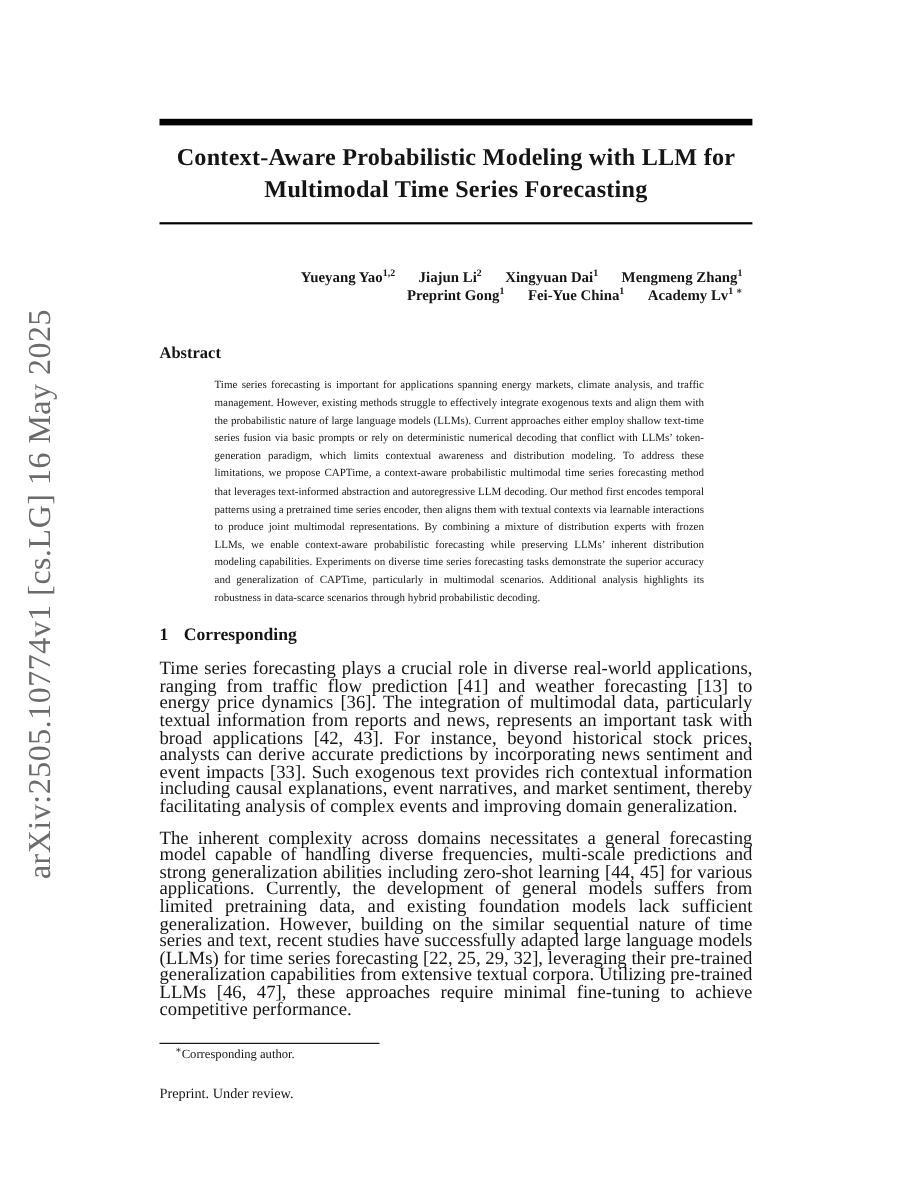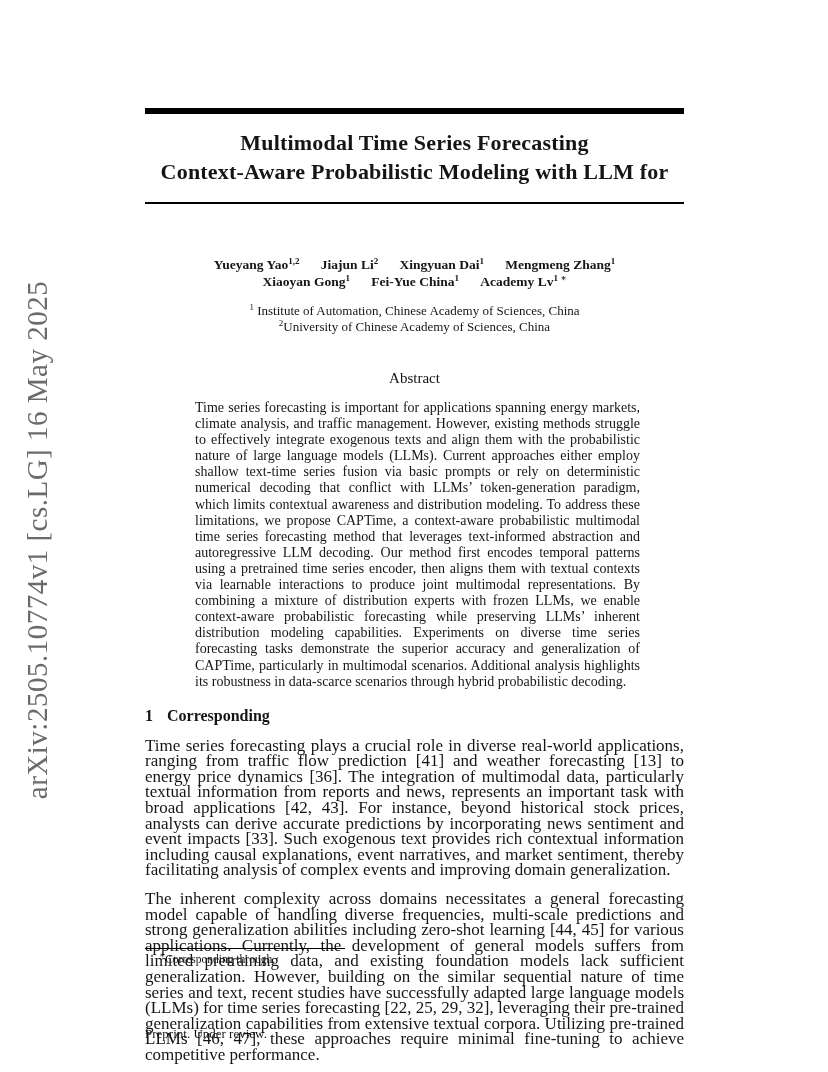--- a/index.html
+++ b/index.html
@@ -34,45 +34,44 @@
   .title {
     margin: 14px 0 0 0;
     font-size: 22px;
     line-height: 29px;
     font-weight: bold;
     text-align: center;
     letter-spacing: 0.2px;
   }
   .title-line { display: block; }
   .authors {
-    margin-top: 52px;
-    text-align: center;
+    margin-top: 39px;
+    text-align: right;
     font-weight: bold;
     font-size: 13.5px;
     line-height: 17px;
   }
   .author { margin: 0 9px; white-space: nowrap; }
   sup { font-size: 9px; line-height: 0; font-weight: normal; }
   .authors sup { font-weight: bold; }
   .affiliations {
     margin-top: 13px;
     text-align: center;
     font-size: 13px;
     line-height: 15.5px;
   }
   .abstract-heading {
     margin-top: 36px;
-    text-align: center;
-    font-weight: normal;
+    font-weight: bold;
     font-size: 15px;
   }
   .abstract-body {
     margin: 13px 44px 0 50px;
     text-align: justify;
-    font-size: 14px;
+    font-size: 10px;
     line-height: 16.1px;
   }
   .section-heading {
     margin: 17px 0 0 0;
     font-size: 16px;
     font-weight: bold;
   }
   .section-number { margin-right: 14px; }
   .body-para {
     margin: 13px 0 0 0;
@@ -92,73 +91,69 @@
     position: absolute;
     left: 145px;
     top: 953px;
     width: 539px;
     font-size: 11.5px;
     padding-left: 14px;
   }
   .footer-note {
     position: absolute;
     left: 145px;
-    top: 1026px;
+    top: 986px;
     font-size: 13px;
   }
 </style>
 </head>
 <body>
 
 <div class="page">
 
   <div class="arxiv-watermark">arXiv:2505.10774v1  [cs.LG]  16 May 2025</div>
 
   <div class="content">
 
     <div class="rule-thick"></div>
 
     <h1 class="title">
+      <span class="title-line">Context-Aware Probabilistic Modeling with LLM for</span>
       <span class="title-line">Multimodal Time Series Forecasting</span>
-      <span class="title-line">Context-Aware Probabilistic Modeling with LLM for</span>
     </h1>
 
     <div class="rule-thin"></div>
 
     <div class="authors">
       <div class="author-row">
         <span class="author"><span>Yueyang Yao</span><sup>1,2</sup></span>
         <span class="author"><span>Jiajun Li</span><sup>2</sup></span>
         <span class="author"><span>Xingyuan Dai</span><sup>1</sup></span>
         <span class="author"><span>Mengmeng Zhang</span><sup>1</sup></span>
       </div>
       <div class="author-row">
-        <span class="author"><span>Xiaoyan Gong</span><sup>1</sup></span>
+        <span class="author"><span>Preprint Gong</span><sup>1</sup></span>
         <span class="author"><span>Fei-Yue China</span><sup>1</sup></span>
         <span class="author"><span>Academy Lv</span><sup>1 ∗</sup></span>
       </div>
     </div>
 
-    <div class="affiliations">
-      <div class="affiliation"><sup>1</sup> <span>Institute of Automation, Chinese Academy of Sciences, China</span></div>
-      <div class="affiliation"><sup>2</sup><span>University of Chinese Academy of Sciences, China</span></div>
-    </div>
 
     <div class="abstract">
       <div class="abstract-heading">Abstract</div>
       <p class="abstract-body">Time series forecasting is important for applications spanning energy markets, climate analysis, and traffic management. However, existing methods struggle to effectively integrate exogenous texts and align them with the probabilistic nature of large language models (LLMs). Current approaches either employ shallow text-time series fusion via basic prompts or rely on deterministic numerical decoding that conflict with LLMs’ token-generation paradigm, which limits contextual awareness and distribution modeling. To address these limitations, we propose CAPTime, a context-aware probabilistic multimodal time series forecasting method that leverages text-informed abstraction and autoregressive LLM decoding. Our method first encodes temporal patterns using a pretrained time series encoder, then aligns them with textual contexts via learnable interactions to produce joint multimodal representations. By combining a mixture of distribution experts with frozen LLMs, we enable context-aware probabilistic forecasting while preserving LLMs’ inherent distribution modeling capabilities. Experiments on diverse time series forecasting tasks demonstrate the superior accuracy and generalization of CAPTime, particularly in multimodal scenarios. Additional analysis highlights its robustness in data-scarce scenarios through hybrid probabilistic decoding.</p>
     </div>
 
     <h2 class="section-heading">
       <span class="section-number">1</span><span class="section-title">Corresponding</span>
     </h2>
 
     <p class="body-para">Time series forecasting plays a crucial role in diverse real-world applications, ranging from traffic flow prediction [41] and weather forecasting [13] to energy price dynamics [36]. The integration of multimodal data, particularly textual information from reports and news, represents an important task with broad applications [42, 43]. For instance, beyond historical stock prices, analysts can derive accurate predictions by incorporating news sentiment and event impacts [33]. Such exogenous text provides rich contextual information including causal explanations, event narratives, and market sentiment, thereby facilitating analysis of complex events and improving domain generalization.</p>
     <p class="body-para">The inherent complexity across domains necessitates a general forecasting model capable of handling diverse frequencies, multi-scale predictions and strong generalization abilities including zero-shot learning [44, 45] for various applications. Currently, the development of general models suffers from limited pretraining data, and existing foundation models lack sufficient generalization. However, building on the similar sequential nature of time series and text, recent studies have successfully adapted large language models (LLMs) for time series forecasting [22, 25, 29, 32], leveraging their pre-trained generalization capabilities from extensive textual corpora. Utilizing pre-trained LLMs [46, 47], these approaches require minimal fine-tuning to achieve competitive performance.</p>
 
   </div>
 
   <div class="footnote-rule"></div>
-  <div class="footnote"><sup>∗</sup><span>Corresponding through.</span></div>
+  <div class="footnote"><sup>∗</sup><span>Corresponding author.</span></div>
 
   <div class="footer-note">Preprint. Under review.</div>
 
 </div>
 
 </body></html>

